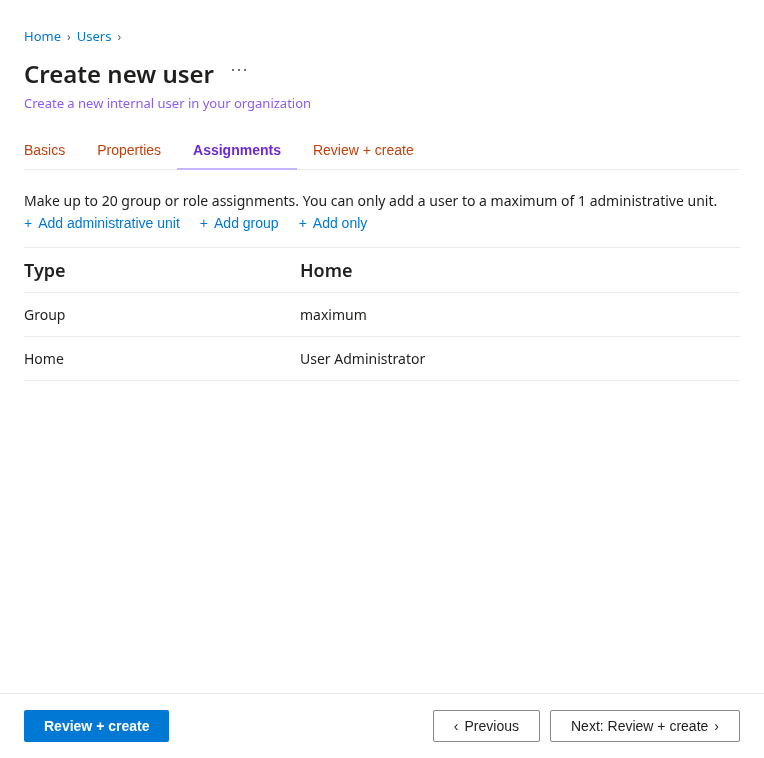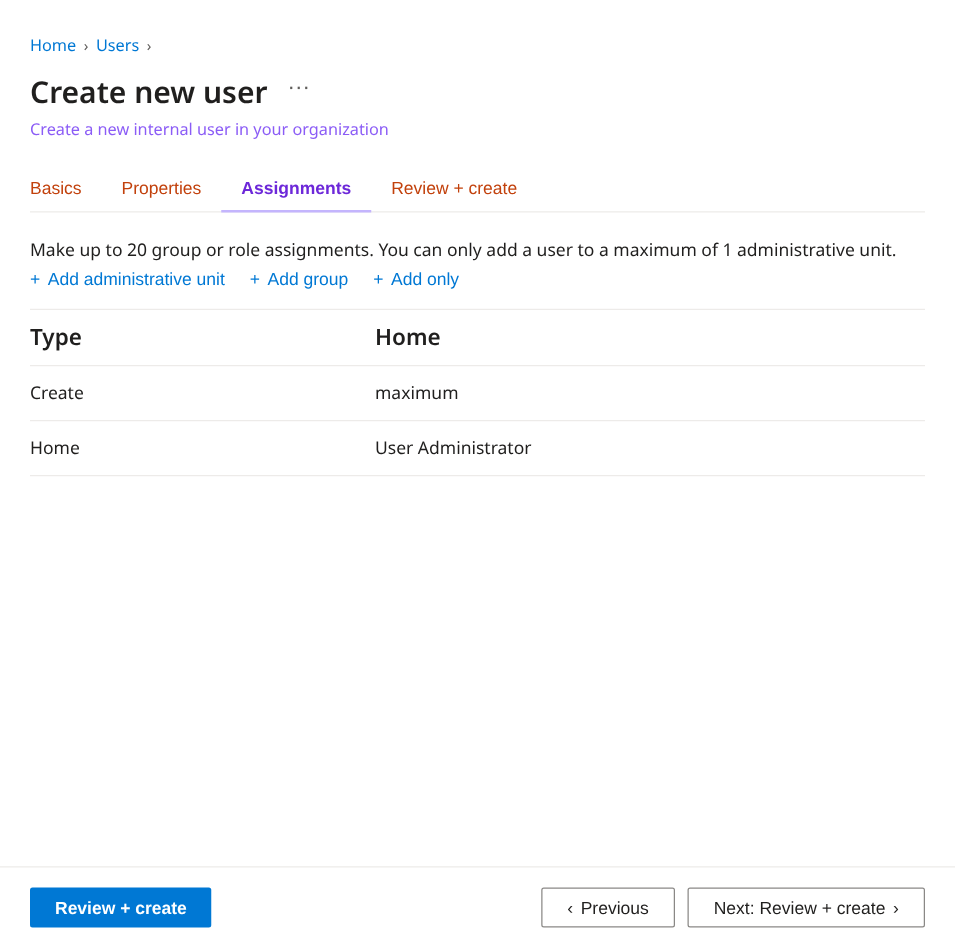--- a/index.html
+++ b/index.html
@@ -250,21 +250,21 @@
   <div class="table-container">
     <table class="data-table">
       <thead>
         <tr>
           <th>Type</th>
           <th>Home</th>
         </tr>
       </thead>
       <tbody>
         <tr>
-          <td>Create</td>
+          <td>Group</td>
           <td>maximum</td>
         </tr>
         <tr>
           <td>Home</td>
           <td>User Administrator</td>
         </tr>
       </tbody>
     </table>
   </div>
 

